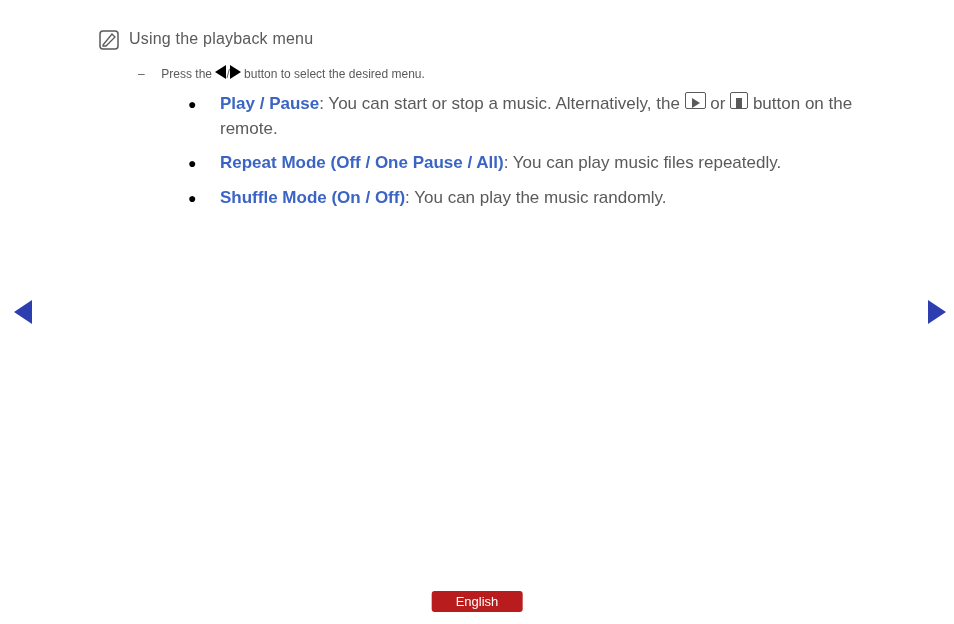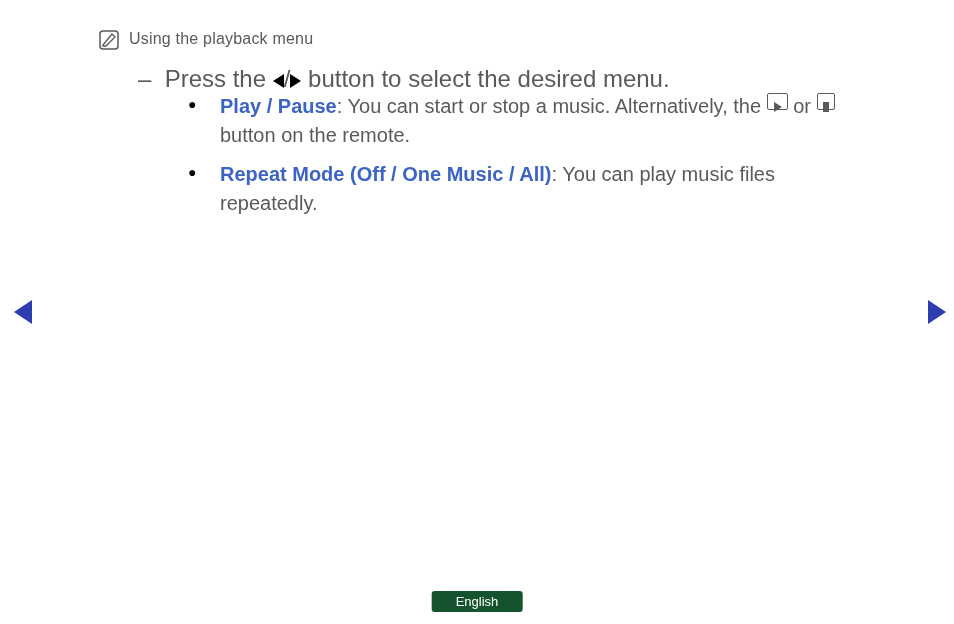--- a/index.html
+++ b/index.html
@@ -26,32 +26,32 @@
     top: 30px;
     font-size: 16px;
     color: #5a5a5a;
     letter-spacing: 0.2px;
   }
   .dash-row {
     position: absolute;
     left: 138px;
     top: 65px;
     right: 60px;
-    font-size: 24px;
+    font-size: 12px;
     color: #5a5a5a;
   }
   .dash { display: inline-block; width: 20px; }
   .bullets {
     position: absolute;
     left: 188px;
     top: 92px;
     right: 90px;
   }
   .bitem {
-    font-size: 20px;
+    font-size: 17px;
     color: #5a5a5a;
     line-height: 1.45;
     margin-bottom: 10px;
     padding-left: 32px;
     position: relative;
   }
   .bitem::before {
     content: "●";
     position: absolute;
     left: 0;
@@ -119,21 +119,21 @@
     width: 0; height: 0;
     border-top: 12px solid transparent;
     border-bottom: 12px solid transparent;
     border-left: 18px solid #2d3fb0;
   }
   .lang-badge {
     position: absolute;
     left: 50%;
     transform: translateX(-50%);
     bottom: 12px;
-    background: #14532d;
+    background: #b91c1c;
     color: #fff;
     font-size: 13px;
     padding: 3px 24px;
     border-radius: 3px;
   }
 </style>
 </head>
 <body>
 
 <div class="note-icon">
@@ -150,23 +150,26 @@
   <span>Press the </span><span class="tri-left"></span><span>/</span><span class="tri-right"></span><span> button to select the desired menu.</span>
 </div>
 
 <div class="bullets">
 
   <div class="bitem">
     <span class="label-link">Play / Pause</span><span>: You can start or stop a music. Alternatively, the </span><span class="btn-box"><span class="play-sm"></span></span><span> or </span><span class="btn-box"><span class="pause-sm"></span></span><span> button on the remote.</span>
   </div>
 
   <div class="bitem">
-    <span class="label-link">Repeat Mode (Off / One Music / All)</span><span>: You can play music files repeatedly.</span>
+    <span class="label-link">Repeat Mode (Off / One Pause / All)</span><span>: You can play music files repeatedly.</span>
   </div>
 
+  <div class="bitem">
+    <span class="label-link">Shuffle Mode (On / Off)</span><span>: You can play the music randomly.</span>
+  </div>
 
 
 </div>
 
 <div class="nav-left">
   <div class="nav-tri-left"></div>
 </div>
 <div class="nav-right">
   <div class="nav-tri-right"></div>
 </div>

